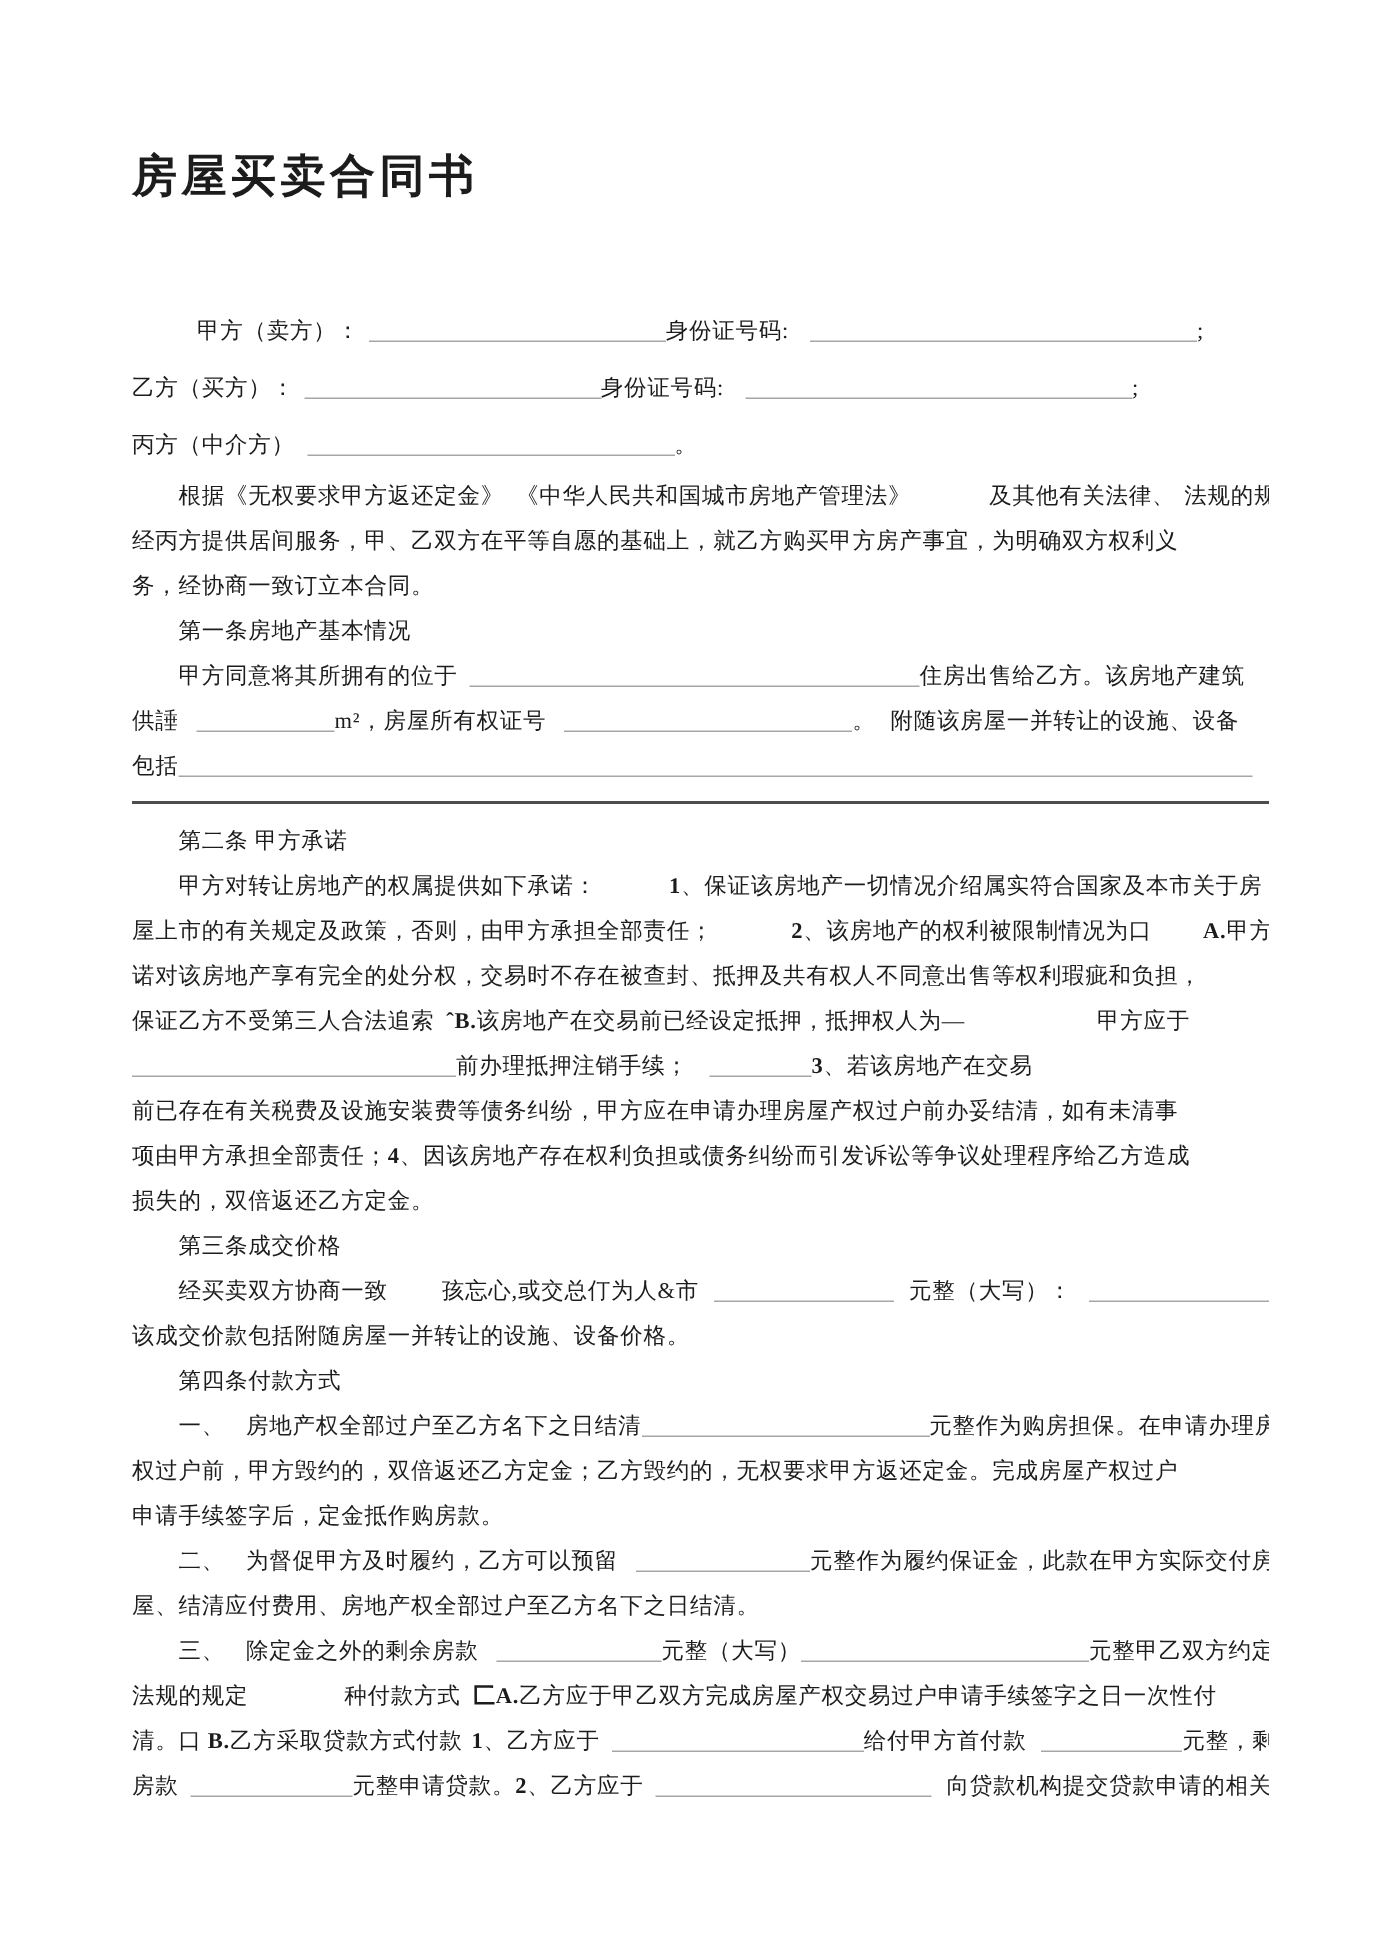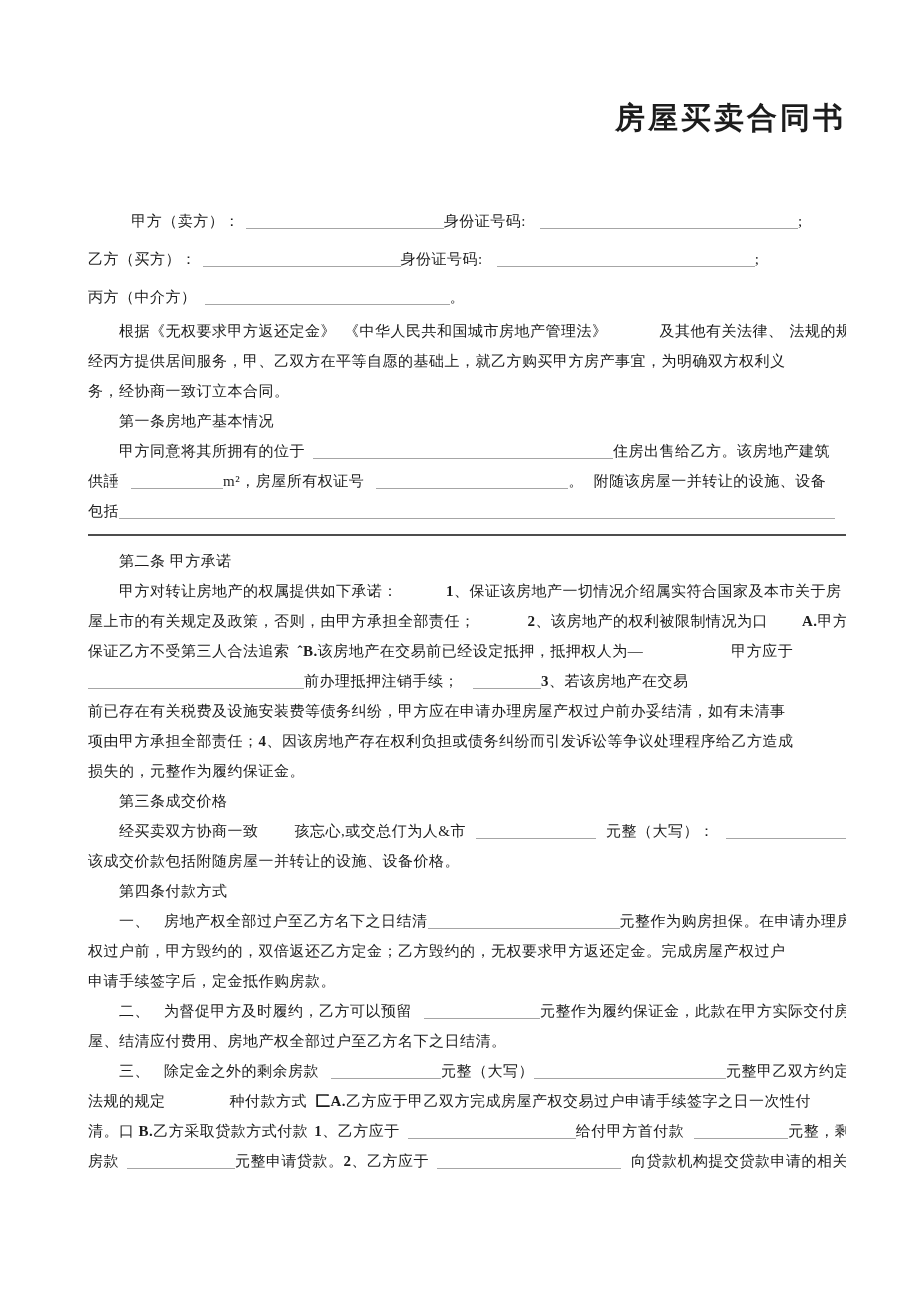--- a/index.html
+++ b/index.html
@@ -6,21 +6,21 @@
   body{
     width:920px;height:1303px;overflow:hidden;
     font-family:"Liberation Serif","DejaVu Serif",serif;
     color:#1c1c1c;
   }
   .doc{
     padding:96px 74px 0 88px;
     box-sizing:border-box;width:920px;
   }
   .title{
-    text-align:right;
+    text-align:left;
     font-size:30px;font-weight:bold;letter-spacing:3px;
     line-height:44px;height:44px;
     white-space:nowrap;
   }
   .body-start{margin-top:62px;text-align:center;}
   .line{
     font-size:15px;letter-spacing:0.5px;
     line-height:30px;height:30px;
     white-space:nowrap;overflow:hidden;
   }
@@ -53,25 +53,26 @@
       <div class="line"><span>经丙方提供居间服务，甲、乙双方在平等自愿的基础上，就乙方购买甲方房产事宜，为明确双方权利义</span></div>
       <div class="line"><span>务，经协商一致订立本合同。</span></div>
       <div class="line indent"><span>第一条房地产基本情况</span></div>
       <div class="line indent"><span>甲方同意将其所拥有的位于</span><span class="gap" style="width: 8px;"></span><span class="blank" style="width: 300px; border-bottom-color: rgb(166, 166, 166);"></span><span>住房出售给乙方。该房地产建筑</span></div>
       <div class="line"><span>供諈</span><span class="gap" style="width: 12px;"></span><span class="blank" style="width: 92px; border-bottom-color: rgb(166, 166, 166);"></span><span>m²，房屋所有权证号</span><span class="gap" style="width: 12px;"></span><span class="blank" style="width: 192px; border-bottom-color: rgb(166, 166, 166);"></span><span>。</span><span class="gap" style="width: 10px;"></span><span>附随该房屋一并转让的设施、设备</span></div>
       <div class="line"><span>包括</span><span class="blank" style="width: 716px; border-bottom-color: rgb(166, 166, 166);"></span></div>
       <div class="sep" style="border-top-color: rgb(77, 77, 77);"></div>
       <div class="line indent"><span>第二条 甲方承诺</span></div>
       <div class="line indent"><span>甲方对转让房地产的权属提供如下承诺：</span><span class="gap" style="width: 48px;"></span><span class="b">1</span><span>、保证该房地产一切情况介绍属实符合国家及本市关于房</span></div>
       <div class="line"><span>屋上市的有关规定及政策，否则，由甲方承担全部责任；</span><span class="gap" style="width: 52px;"></span><span class="b">2</span><span>、该房地产的权利被限制情况为口</span><span class="gap" style="width: 34px;"></span><span class="b">A.</span><span>甲方承</span></div>
+      <div class="line"><span>诺对该房地产享有完全的处分权，交易时不存在被查封、抵押及共有权人不同意出售等权利瑕疵和负担，</span></div>
       <div class="line"><span>保证乙方不受第三人合法追索</span><span class="gap" style="width: 8px;"></span><span class="b">ˆB.</span><span>该房地产在交易前已经设定抵押，抵押权人为—</span><span class="gap" style="width: 88px;"></span><span>甲方应于</span></div>
       <div class="line"><span class="blank" style="width: 216px; border-bottom-color: rgb(166, 166, 166);"></span><span>前办理抵押注销手续；</span><span class="gap" style="width: 14px;"></span><span class="blank" style="width: 68px; border-bottom-color: rgb(166, 166, 166);"></span><span class="b">3</span><span>、若该房地产在交易</span></div>
       <div class="line"><span>前已存在有关税费及设施安装费等债务纠纷，甲方应在申请办理房屋产权过户前办妥结清，如有未清事</span></div>
       <div class="line"><span>项由甲方承担全部责任；</span><span class="b">4</span><span>、因该房地产存在权利负担或债务纠纷而引发诉讼等争议处理程序给乙方造成</span></div>
-      <div class="line"><span>损失的，元整作为履约保证金。</span></div>
+      <div class="line"><span>损失的，双倍返还乙方定金。</span></div>
       <div class="line indent"><span>第三条成交价格</span></div>
       <div class="line indent"><span>经买卖双方协商一致</span><span class="gap" style="width: 36px;"></span><span>孩忘心,或交总仃为人&amp;市</span><span class="gap" style="width: 10px;"></span><span class="blank" style="width: 120px; border-bottom-color: rgb(166, 166, 166);"></span><span class="gap" style="width: 10px;"></span><span>元整（大写）：</span><span class="gap" style="width: 12px;"></span><span class="blank" style="width: 148px; border-bottom-color: rgb(166, 166, 166);"></span></div>
       <div class="line"><span>该成交价款包括附随房屋一并转让的设施、设备价格。</span></div>
       <div class="line indent"><span>第四条付款方式</span></div>
       <div class="line indent"><span>一、</span><span class="gap" style="width: 14px;"></span><span>房地产权全部过户至乙方名下之日结清</span><span class="blank" style="width: 192px; border-bottom-color: rgb(166, 166, 166);"></span><span>元整作为购房担保。在申请办理房屋产</span></div>
       <div class="line"><span>权过户前，甲方毁约的，双倍返还乙方定金；乙方毁约的，无权要求甲方返还定金。完成房屋产权过户</span></div>
       <div class="line"><span>申请手续签字后，定金抵作购房款。</span></div>
       <div class="line indent"><span>二、</span><span class="gap" style="width: 14px;"></span><span>为督促甲方及时履约，乙方可以预留</span><span class="gap" style="width: 12px;"></span><span class="blank" style="width: 116px; border-bottom-color: rgb(166, 166, 166);"></span><span>元整作为履约保证金，此款在甲方实际交付房</span></div>
       <div class="line"><span>屋、结清应付费用、房地产权全部过户至乙方名下之日结清。</span></div>
       <div class="line indent"><span>三、</span><span class="gap" style="width: 14px;"></span><span>除定金之外的剩余房款</span><span class="gap" style="width: 12px;"></span><span class="blank" style="width: 110px; border-bottom-color: rgb(166, 166, 166);"></span><span>元整（大写）</span><span class="blank" style="width: 192px; border-bottom-color: rgb(166, 166, 166);"></span><span>元整甲乙双方约定采</span></div>

